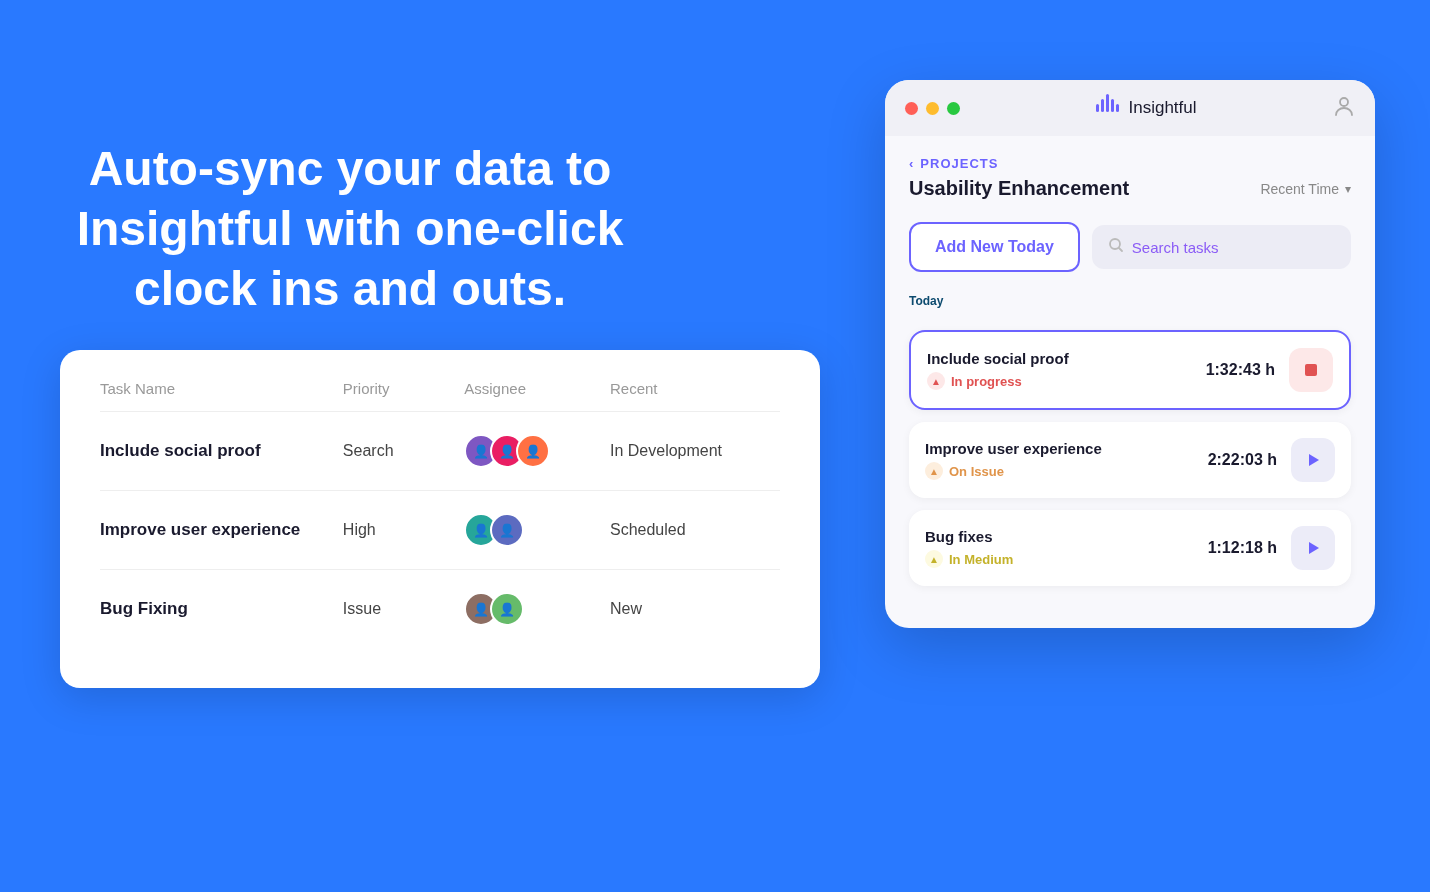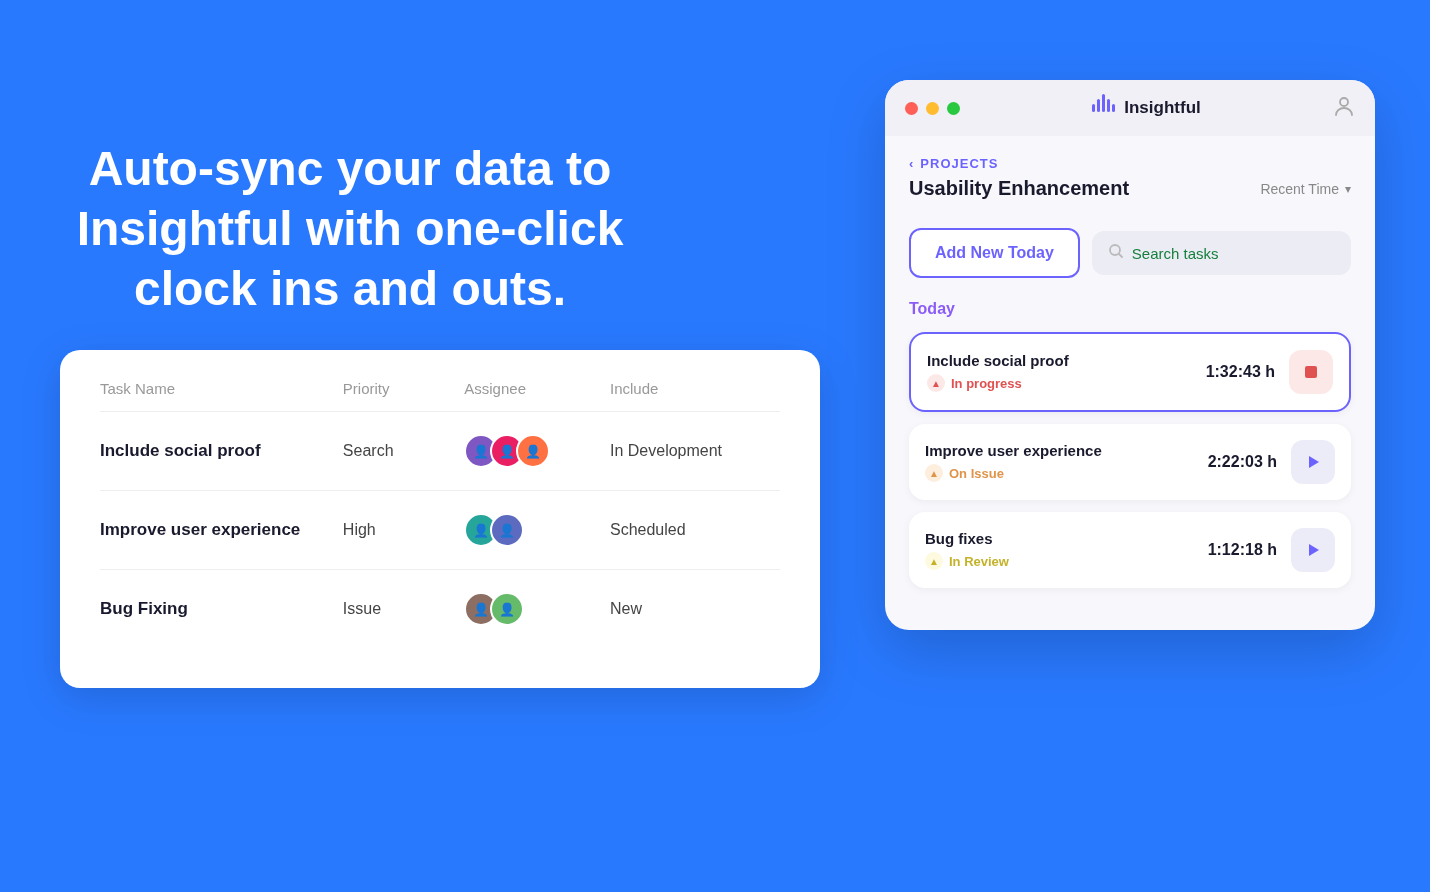--- a/index.html
+++ b/index.html
@@ -140,21 +140,21 @@
 
     .dot-red { background: #ff5f57; }
     .dot-yellow { background: #febc2e; }
     .dot-green { background: #28c840; }
 
     .app-logo {
       display: flex;
       align-items: center;
       gap: 8px;
       font-size: 17px;
-      font-weight: 700;
+      font-weight: 400;
       color: #1a1a2e;
     }
 
     .logo-icon {
       color: #6c63ff;
       font-size: 22px;
     }
 
     .user-icon {
       color: #aaa;
@@ -175,21 +175,21 @@
       font-weight: 700;
       letter-spacing: 1px;
       text-transform: uppercase;
       margin-bottom: 6px;
     }
 
     .project-header {
       display: flex;
       align-items: center;
       justify-content: space-between;
-      margin-bottom: 28px;
+      margin-bottom: 22px;
     }
 
     .project-title {
       font-size: 20px;
       font-weight: 800;
       color: #1a1a2e;
     }
 
     .recent-time {
       display: flex;
@@ -221,35 +221,35 @@
     }
 
     .search-box {
       flex: 1;
       background: #ececf5;
       border-radius: 12px;
       padding: 12px 16px;
       display: flex;
       align-items: center;
       gap: 8px;
-      color: #15803d;
+      color: #8b5cf6;
       font-size: 15px;
     }
 
     .search-icon {
       font-size: 16px;
       color: #bbb;
     }
 
     
     .today-label {
-      font-size: 16px;
-      font-weight: 700;
-      color: #8b5cf6;
-      margin-bottom: 14px;
+      font-size: 12px;
+      font-weight: 700;
+      color: #0c4a6e;
+      margin-bottom: 22px;
     }
 
     
     .task-item {
       background: #fff;
       border-radius: 16px;
       padding: 16px 16px;
       margin-bottom: 12px;
       display: flex;
       align-items: center;
@@ -332,21 +332,21 @@
 </head>
 <body>
 
 <div class="hero-text">Auto-sync your data to Insightful with one-click clock ins and outs.</div>
 
 <div class="table-card">
   <div class="table-header">
     <span>Task Name</span>
     <span>Priority</span>
     <span>Assignee</span>
-    <span>Include</span>
+    <span>Recent</span>
   </div>
 
   <div class="table-row">
     <div class="task-name-cell">Include social proof</div>
     <div class="priority-cell">Search</div>
     <div class="assignee-cell">
       <div class="avatar av1">👤</div>
       <div class="avatar av2">👤</div>
       <div class="avatar av3">👤</div>
     </div>
@@ -461,21 +461,21 @@
           <polygon points="4,2 14,8 4,14" fill="#6c63ff"></polygon>
         </svg>
       </div>
     </div>
 
     <div class="task-item">
       <div class="task-item-left">
         <div class="task-item-name">Bug fixes</div>
         <div class="task-status status-inreview">
           <div class="status-icon status-icon-inreview">▲</div>
-          <span>In Review</span>
+          <span>In Medium</span>
         </div>
       </div>
       <div class="task-time">1:12:18 h</div>
       <div class="task-btn task-btn-play">
         <svg width="16" height="16" viewBox="0 0 16 16" fill="none">
           <polygon points="4,2 14,8 4,14" fill="#6c63ff"></polygon>
         </svg>
       </div>
     </div>
 

